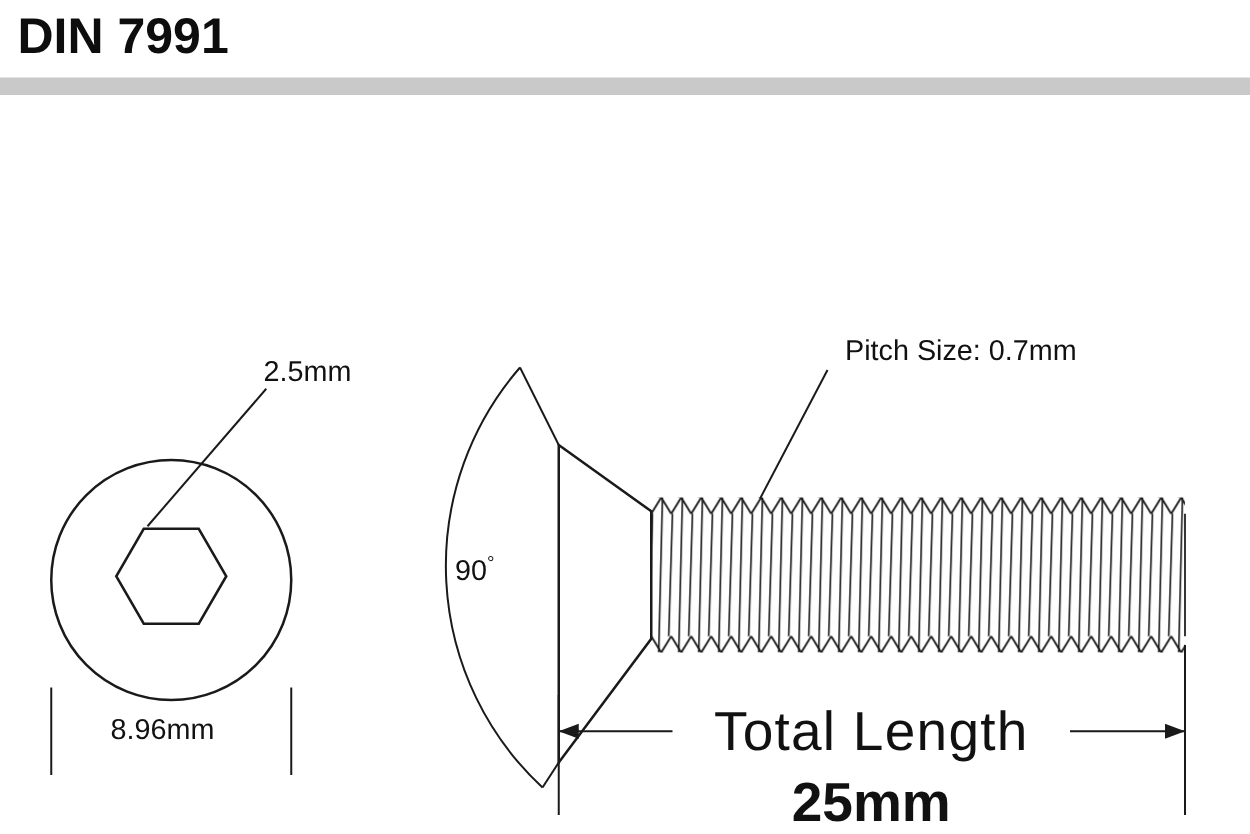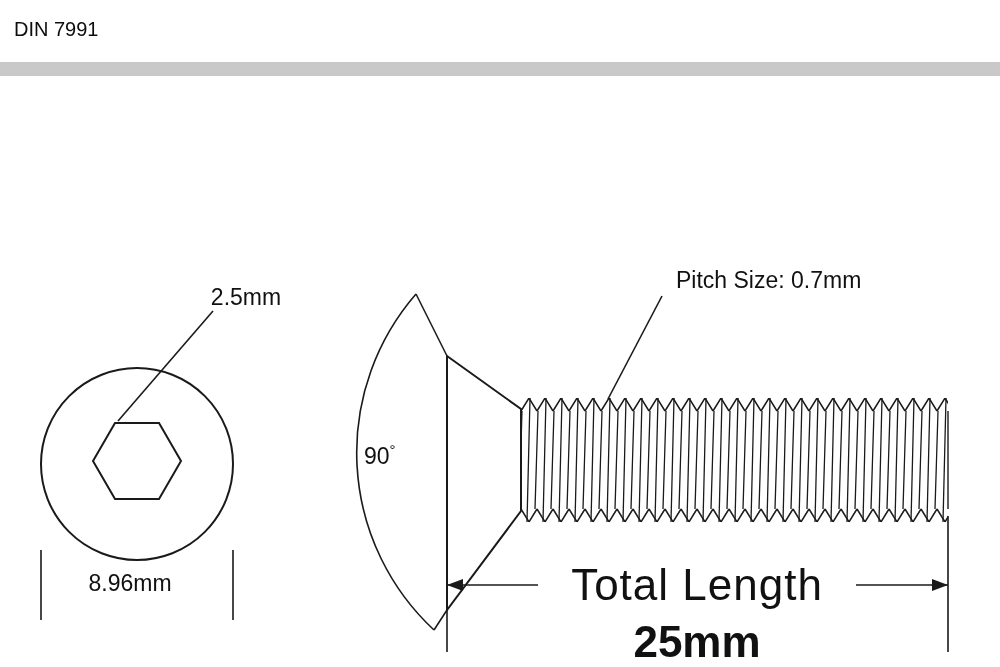--- a/index.html
+++ b/index.html
@@ -7,21 +7,21 @@
     width:1000px;height:667px;background:#ffffff;
     font-family:"Liberation Sans",sans-serif;
     position:relative;overflow:hidden;color:#0d0d0d;
   }
   .header{
     position:absolute;top:0;left:0;width:1000px;height:58px;
     display:flex;align-items:center;justify-content:space-between;
     padding:0 14px;box-sizing:border-box;
   }
   .header .title{font-size:30px;font-weight:bold;letter-spacing:0.2px;}
-  .header .standard{font-size:20px;font-weight:normal;}
+  .header .standard{font-size:40px;font-weight:bold;}
   .divider{
     position:absolute;top:62px;left:0;width:1000px;height:14px;
     background:#c9c9c9;
   }
   svg.diagram{position:absolute;top:0;left:0;}
   svg text{font-family:"Liberation Sans",sans-serif;fill:#111111;}
 </style>
 </head>
 <body>
 

